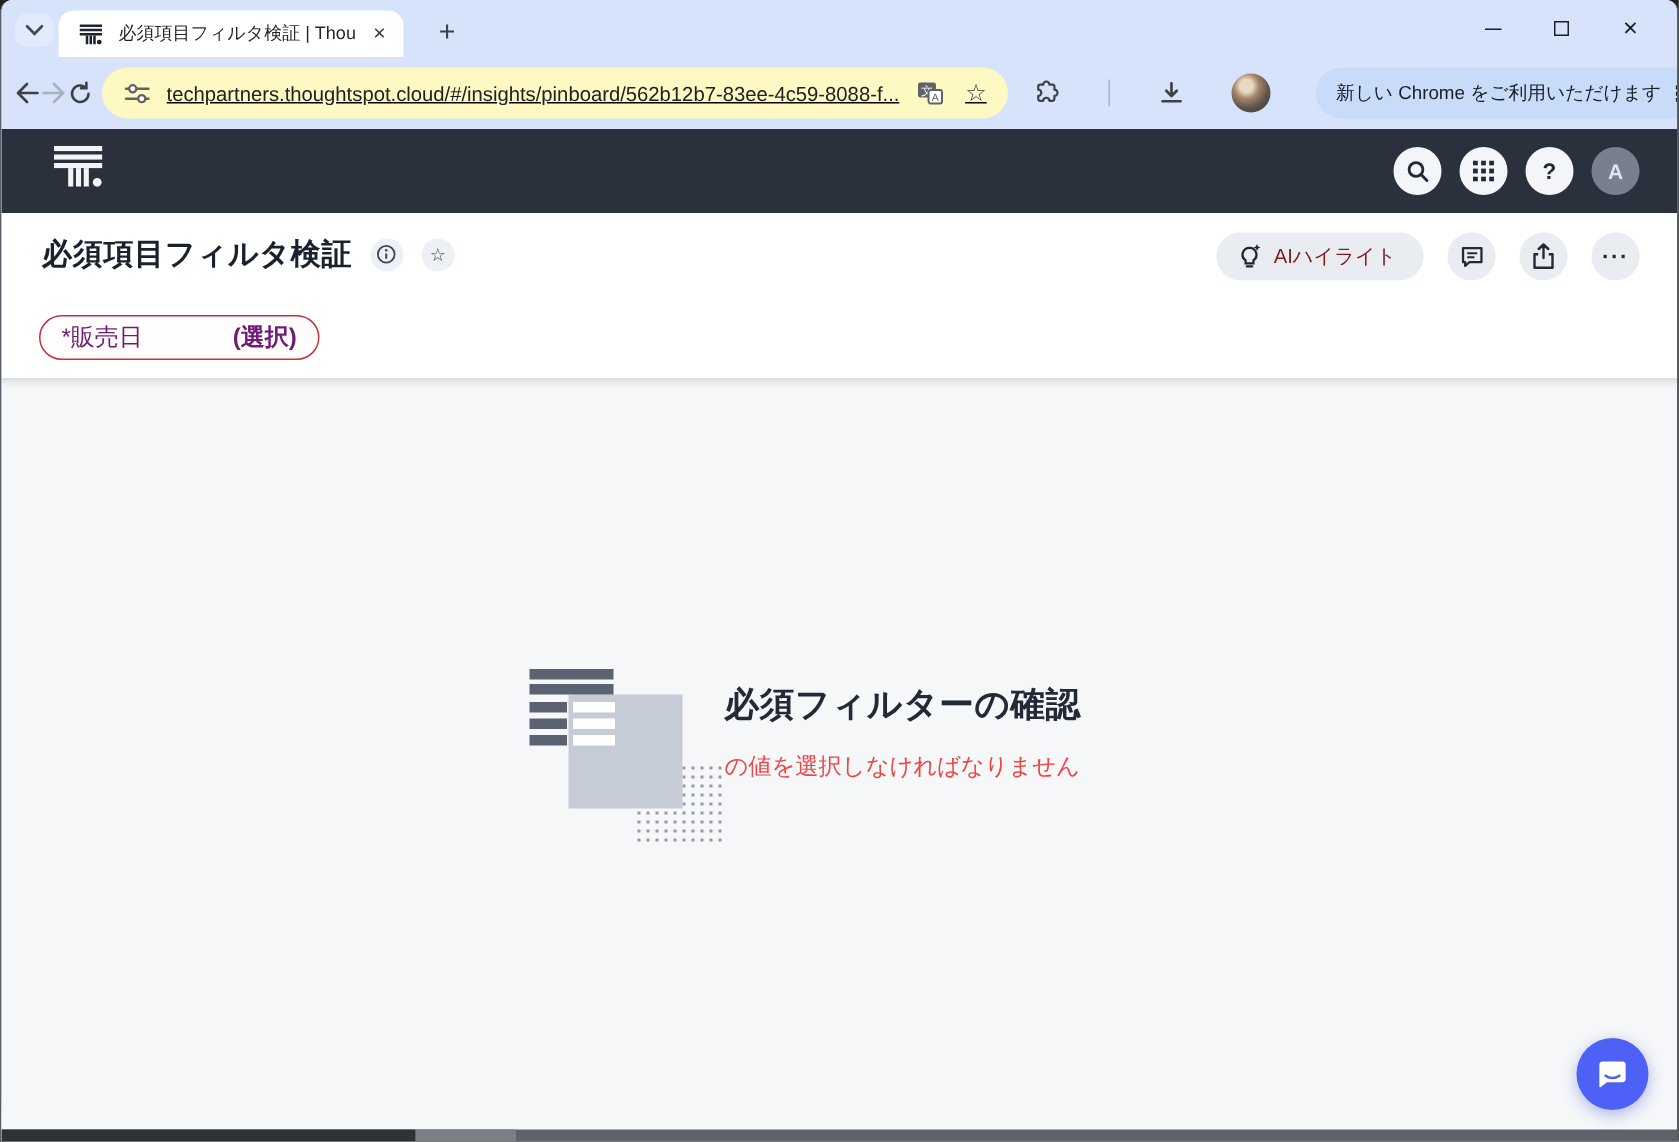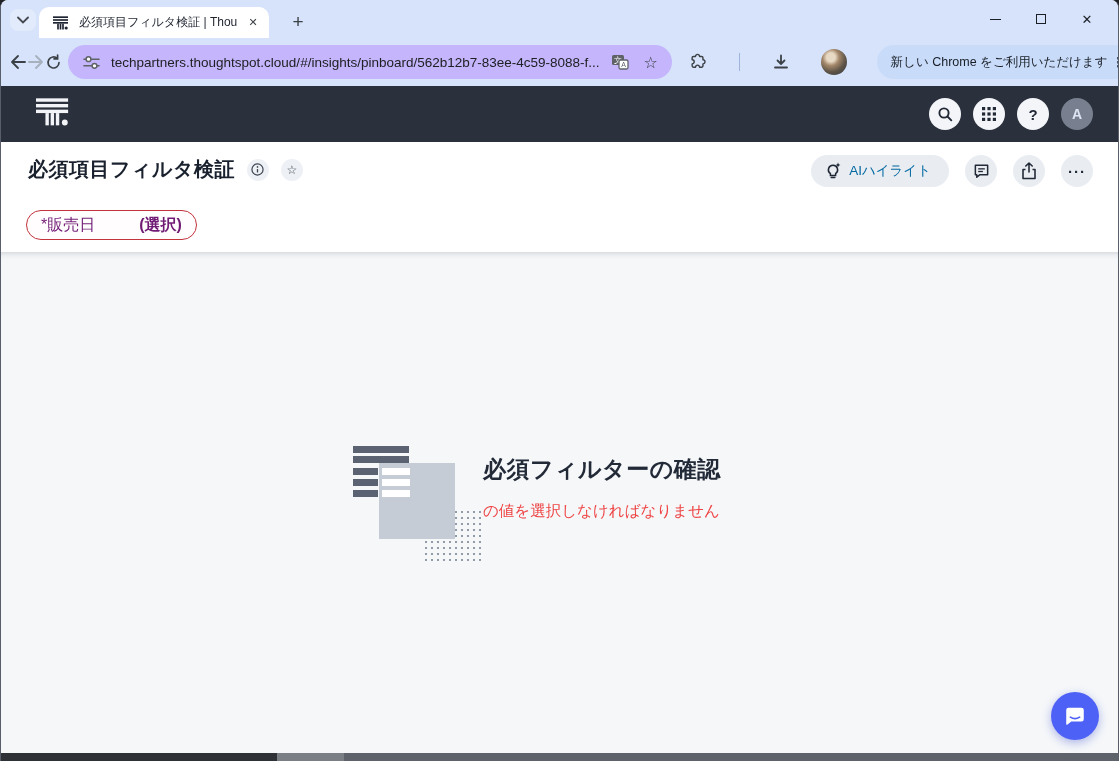--- a/index.html
+++ b/index.html
@@ -24,22 +24,22 @@
   .winbtn { width:46px; height:30px; display:flex; align-items:center; justify-content:center; color:#1b1f26; }
   .glyph-min { display:inline-block; width:11px; height:0; border-top:1.6px solid #1b1f26; }
   .glyph-max { display:inline-block; width:10px; height:10px; border:1.6px solid #1b1f26; }
   .glyph-close { font-size:13px; }
 
   
   .toolbar { position:absolute; left:0; top:38px; width:100%; height:48px; background:#d6e3fb;
     display:flex; align-items:center; }
   .navbtn { width:32px; height:32px; display:flex; align-items:center; justify-content:center; border-radius:50%; }
   .navbtn svg { display:block; }
-  .urlpill { position:relative; margin-left:6px; width:628px; height:34px; background:#c4b5fd;
-    border-radius:17px; display:flex; align-items:center; padding:0 10px 0 12px; gap:9px; }
+  .urlpill { position:relative; margin-left:6px; width:628px; height:34px; background:#fef9c3;
+    border-radius:17px; display:flex; align-items:center; padding:0 10px 0 12px; gap:9px;text-decoration:underline; }
   .url-text { flex:1; font-size:13.5px; color:#202124; white-space:nowrap; overflow:hidden; }
   .pill-icon { display:flex; align-items:center; justify-content:center; width:22px; height:22px; }
   .star-glyph { font-size:16px; color:#3c4146; }
   .tb-right { display:flex; align-items:center; margin-left:10px; gap:20px; }
   .sep { width:1px; height:18px; background:#9fb4d8; margin:0 5px; }
   .avatar-photo { width:26px; height:26px; border-radius:50%; margin:0 4px;
     background:radial-gradient(circle at 38% 32%, #e8d9c4 0 18%, #a3876a 35%, #5d5347 62%, #343a45 100%); }
   .update-pill { height:34px; margin-left:6px; background:#c8dcfa; border-radius:17px;
     display:flex; align-items:center; padding:0 4px 0 14px; }
   .update-label { font-size:12.5px; color:#1a1e26; white-space:nowrap; }
@@ -58,28 +58,28 @@
 
   
   .pageheader { position:absolute; left:0; top:142px; width:100%; height:110px; background:#fff; }
   .title-row { position:absolute; left:27px; top:14px; display:flex; align-items:center; gap:12px; }
   .page-title { font-size:20px; font-weight:bold; color:#1a212e; letter-spacing:.5px; }
   .mini-btn { width:22px; height:22px; border-radius:50%; background:#edf0f4; display:flex;
     align-items:center; justify-content:center; color:#3c4452; font-size:12px; }
   .title-actions { position:absolute; right:25px; top:13px; display:flex; align-items:center; gap:16px; }
   .ai-pill { height:32px; background:#e9edf2; border-radius:16px; display:flex; align-items:center;
     gap:8px; padding:0 18px 0 14px; }
-  .ai-label { font-size:13.5px; color:#0369a1; }
+  .ai-label { font-size:13.5px; color:#7f1d1d; }
   .gray-circle { width:32px; height:32px; border-radius:50%; background:#e9edf2; display:flex;
     align-items:center; justify-content:center; color:#232a37; }
   .more-glyph { font-size:15px; font-weight:bold; letter-spacing:1px; color:#232a37; }
   .filter-row { position:absolute; left:25px; top:68px; }
   .chip { display:inline-flex; align-items:center; height:30px; padding:0 14px; border-radius:16px;
     border:1.5px solid #c2333c; background:#fffdfd; font-size:16px; color:#701a75;gap:40px; }
-  .chip .state { font-weight:bold; margin-left:4px; }
+  .chip .state { font-weight:bold; margin-left:20px; }
 
   
   .content { position:absolute; left:0; top:252px; width:100%; height:501px; background:#f5f7f9;
     box-shadow:inset 0 7px 7px -7px rgba(30,40,60,.25); }
   .empty { position:absolute; left:352px; top:191px; display:flex; align-items:flex-start; }
   .illus { position:relative; width:130px; height:124px; }
   .illus .dots { position:absolute; left:70px; top:66px; width:60px; height:55px;
     background-image:radial-gradient(#949ba8 1.15px, transparent 1.2px); background-size:6px 6px; }
   .illus .square { position:absolute; left:26px; top:20px; width:76px; height:76px; background:#c6ccd6; }
   .illus .wbar { position:absolute; left:29px; width:28px; height:7px; background:#fff; }

